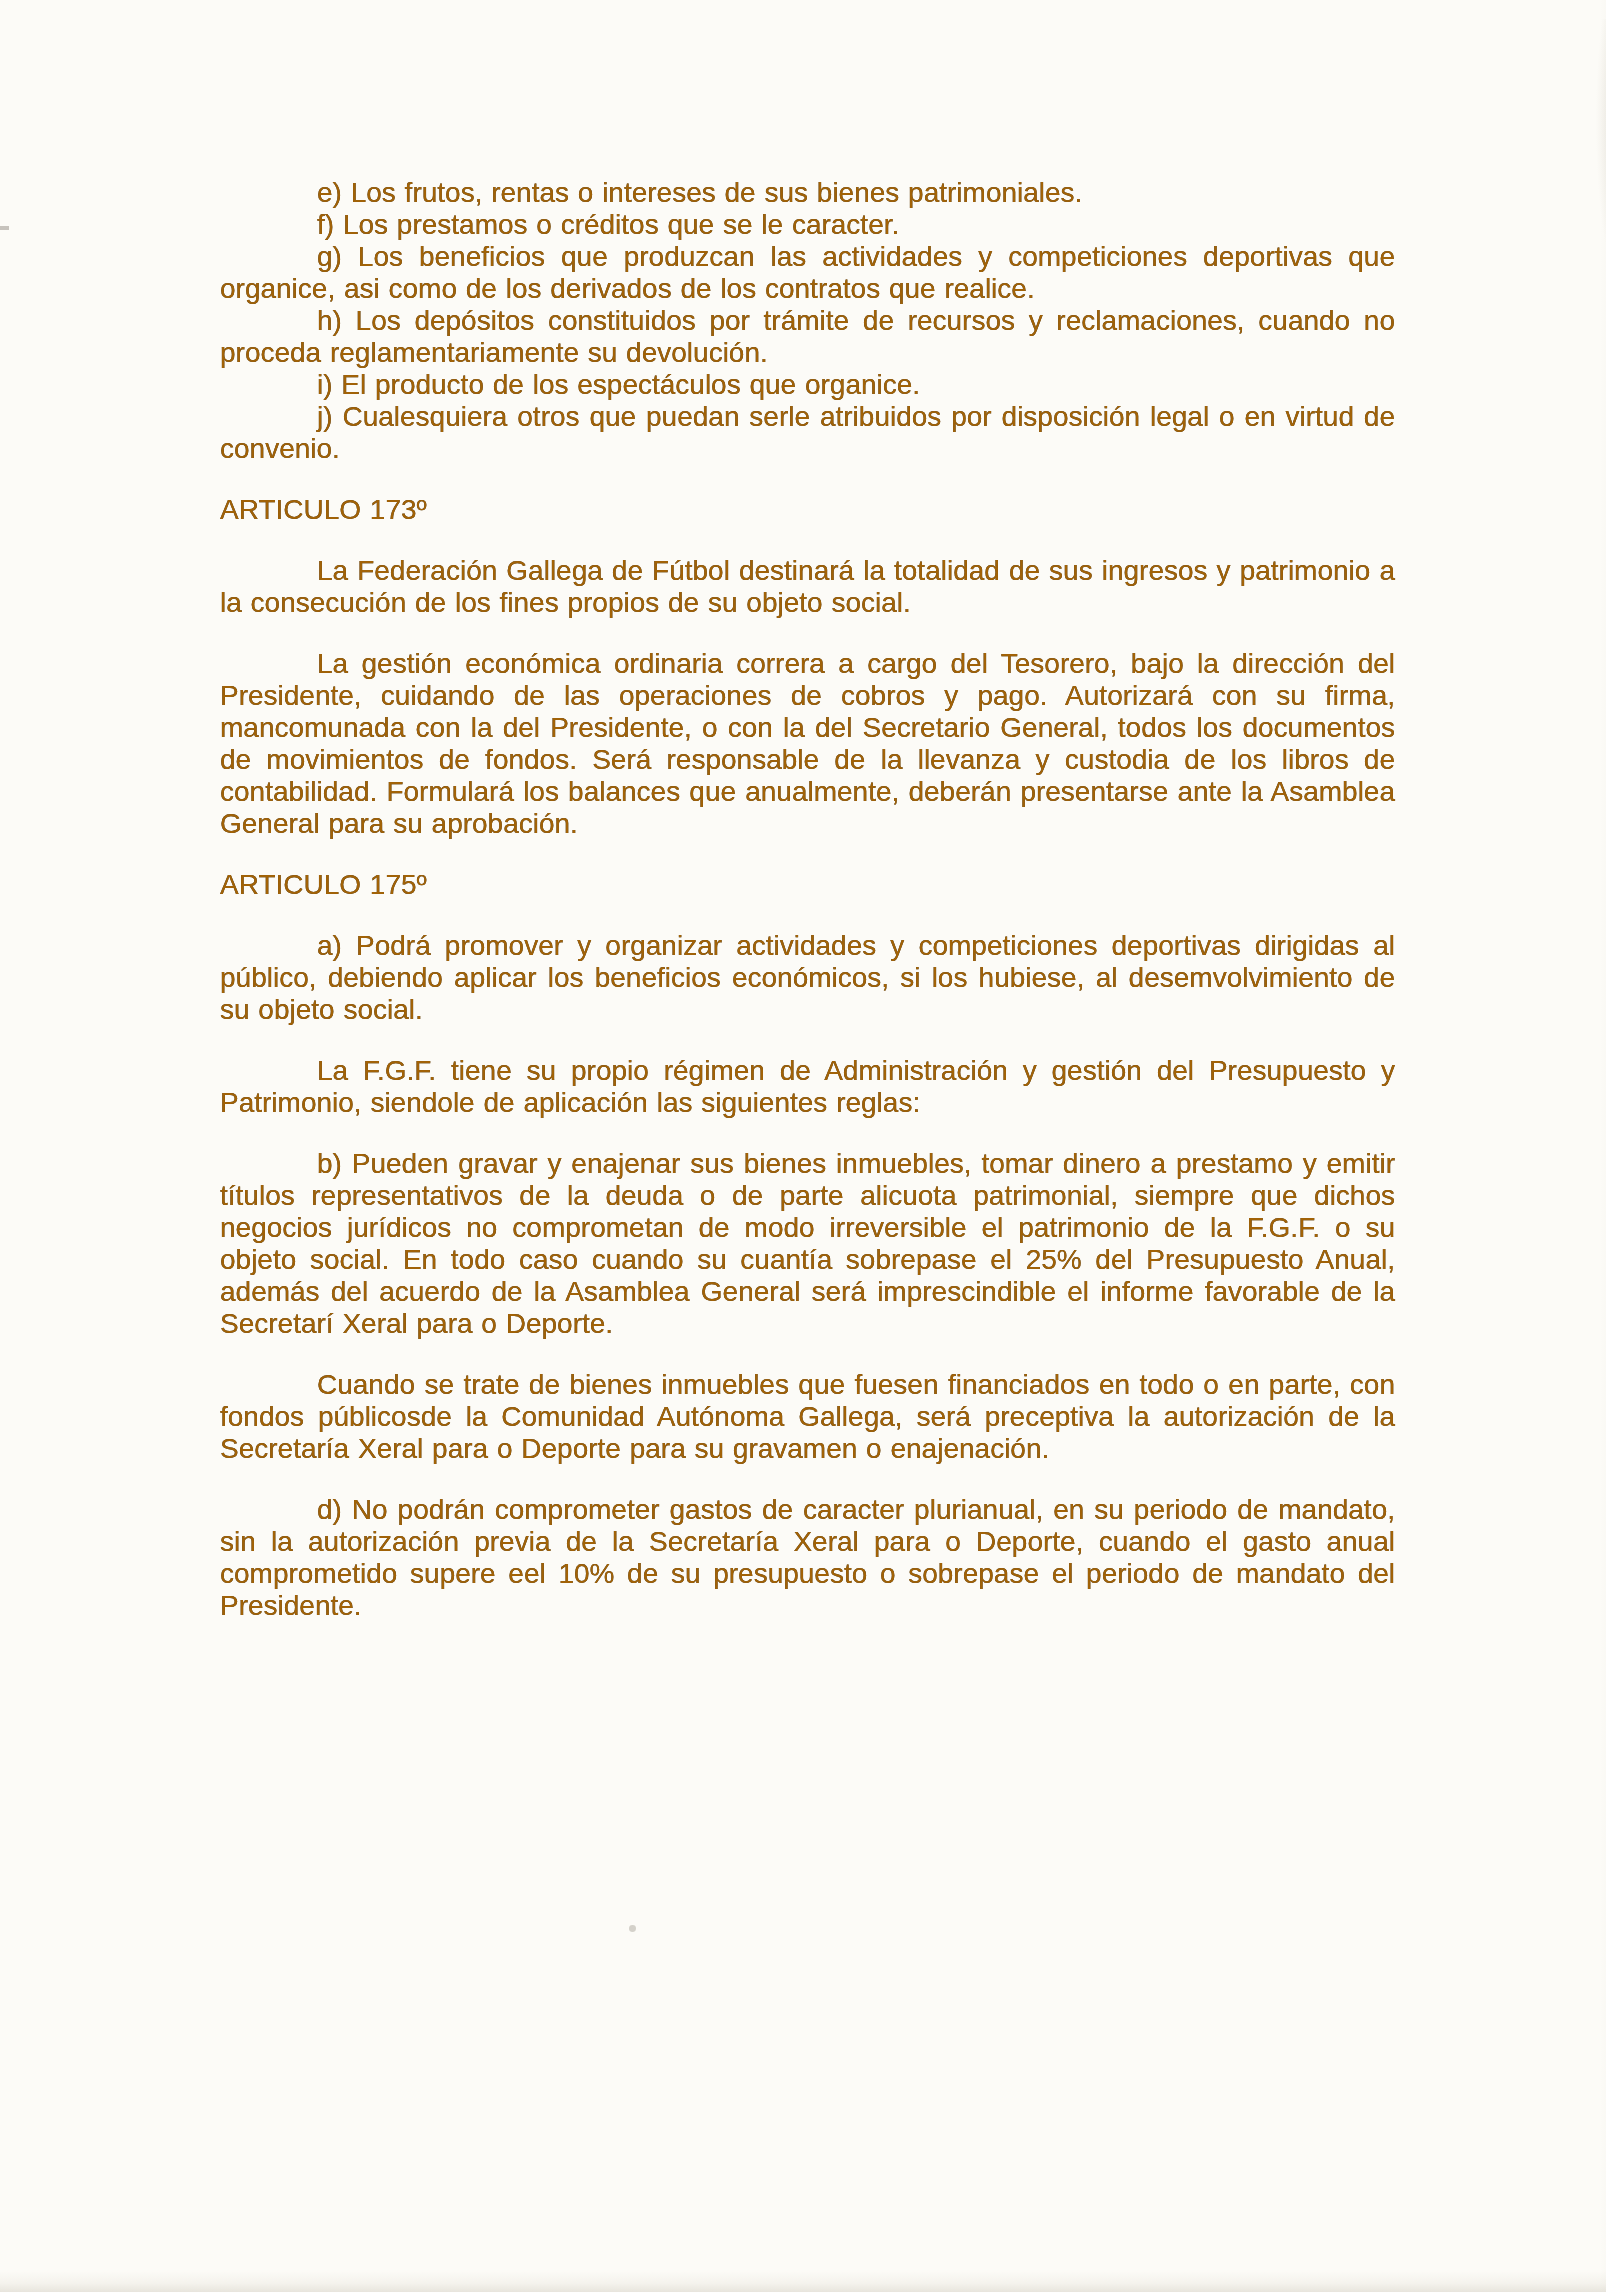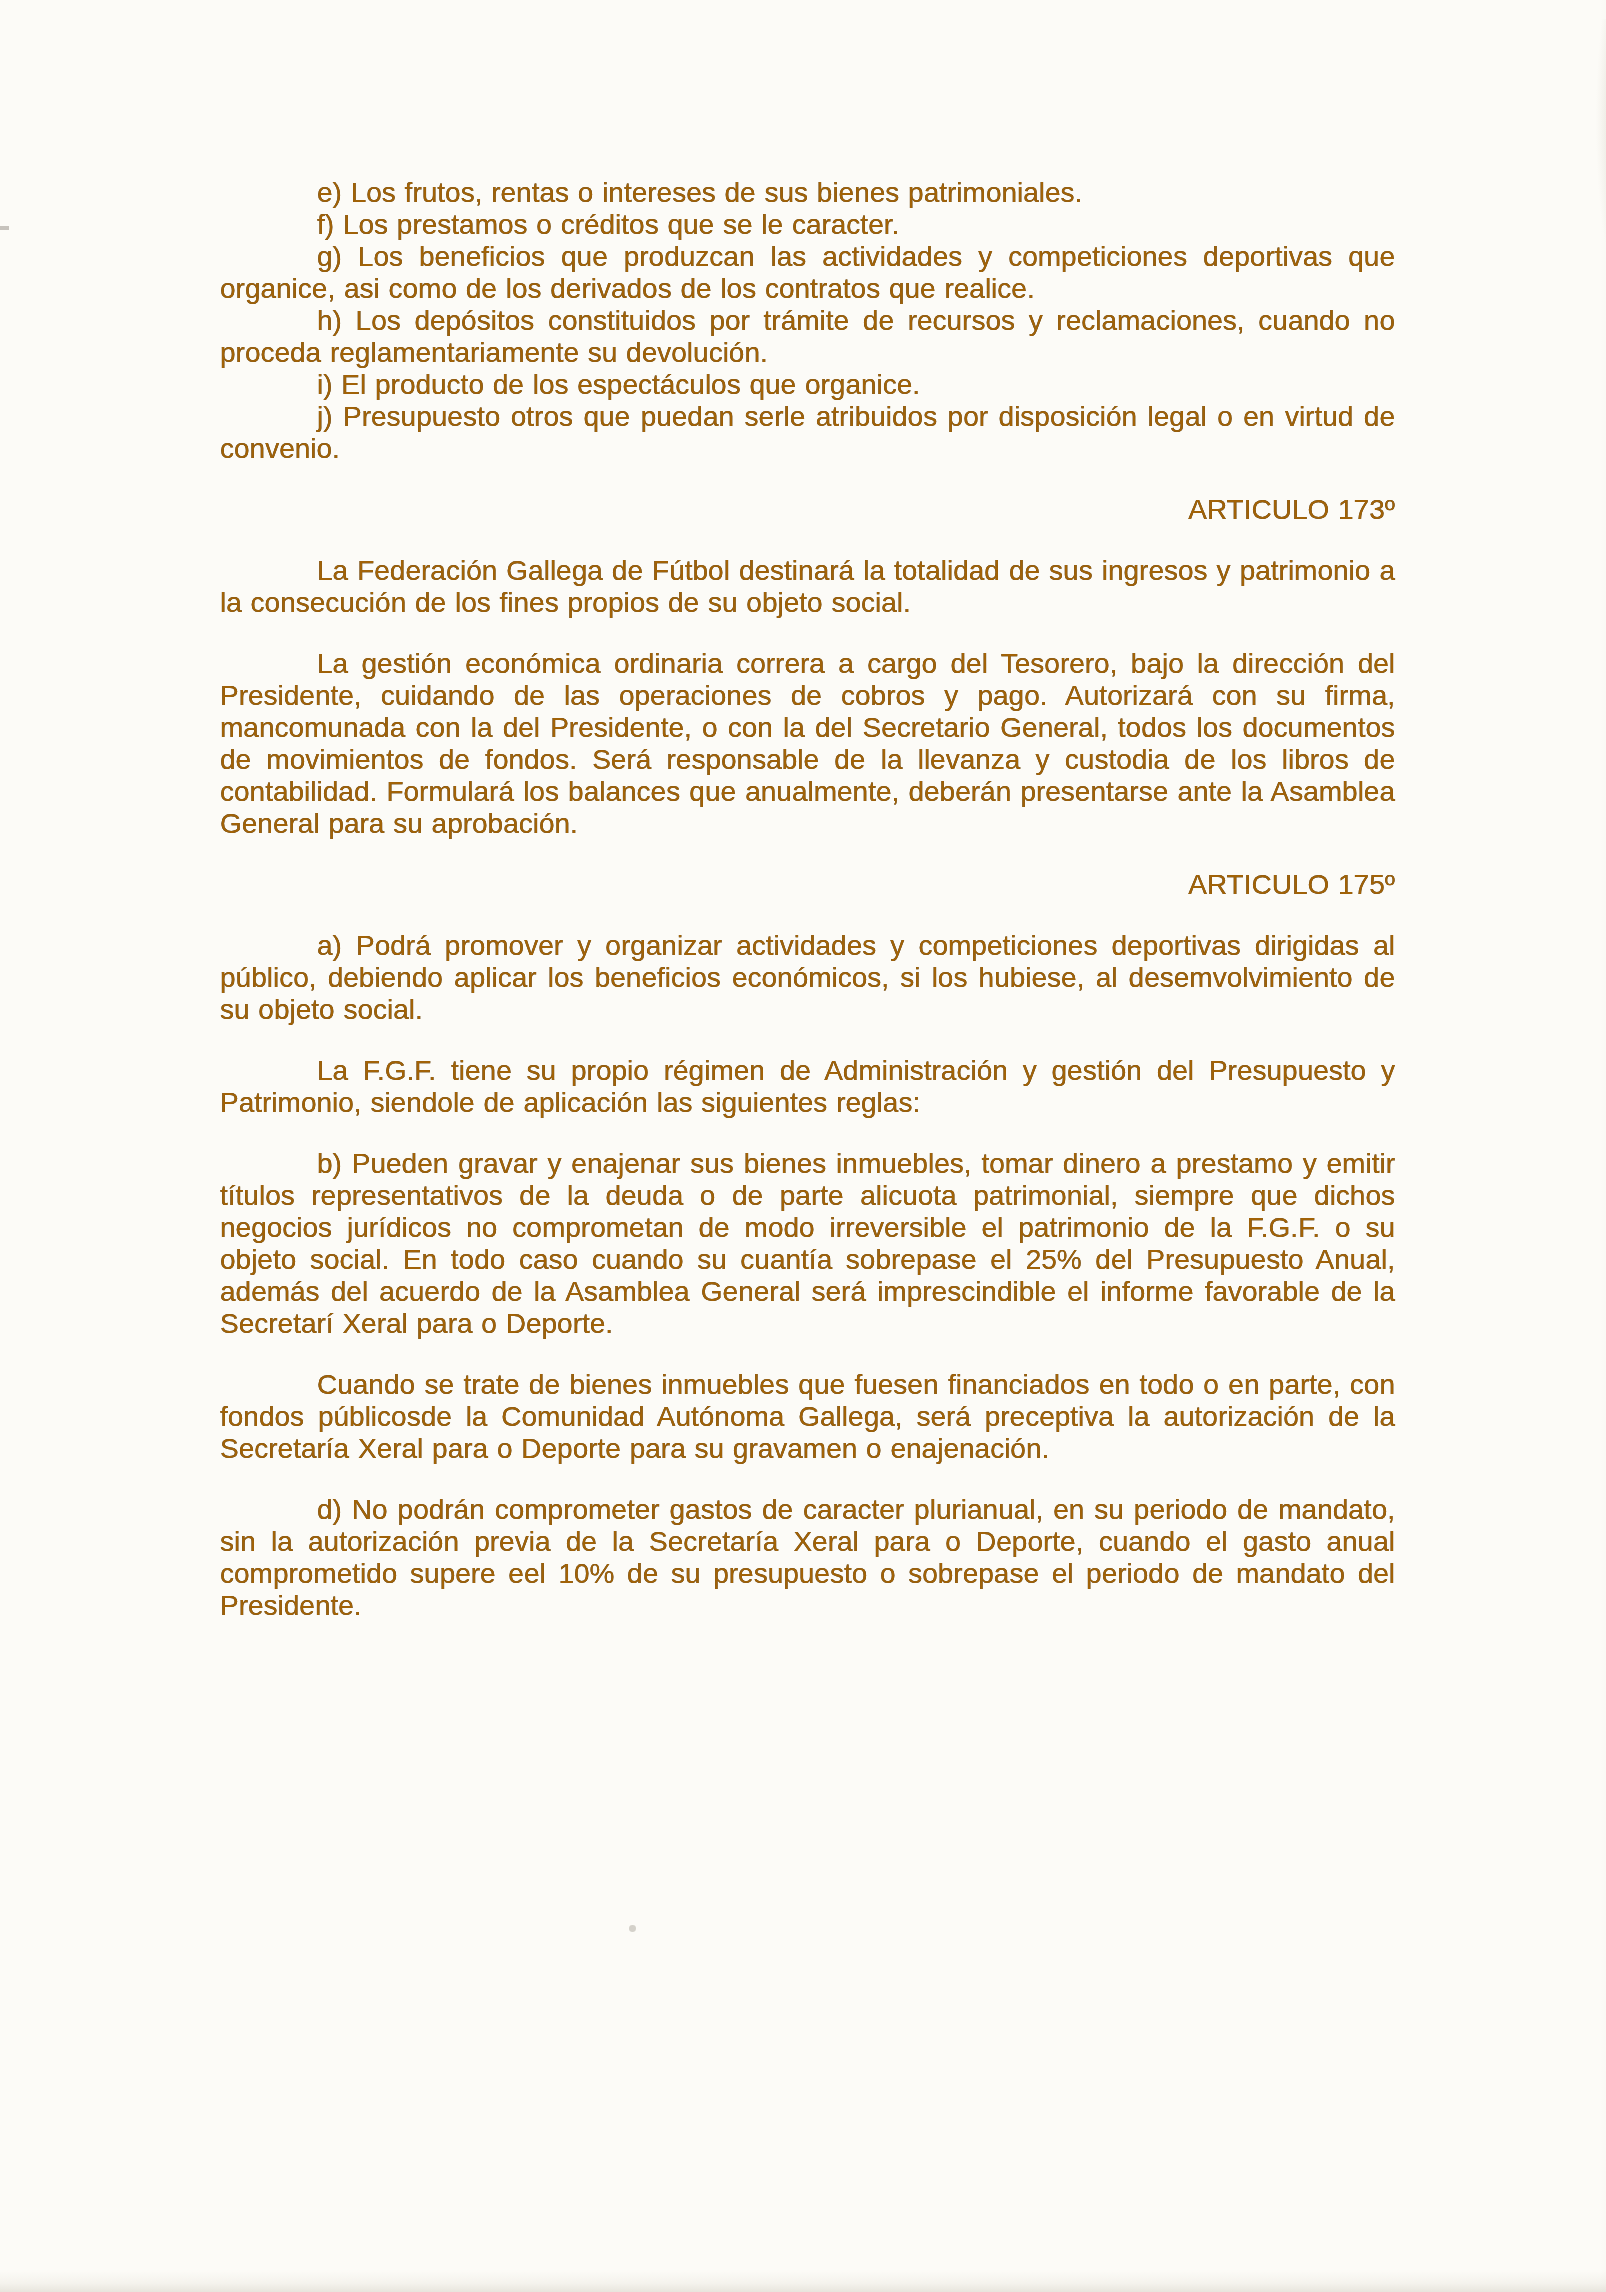--- a/index.html
+++ b/index.html
@@ -31,21 +31,21 @@
     text-indent: 97px;
     text-shadow: 0 0 0.4px rgba(10,10,10,0.85);
     word-spacing: 1px;
   }
   .content p.para,
   .content p.heading {
     margin-top: 29px;
   }
   .content p.heading {
     text-indent: 0;
-    text-align: right;
+    text-align: left;
   }
   
   .edge-right {
     position: absolute;
     top: 0;
     right: 0;
     width: 50px;
     height: 100%;
     background: linear-gradient(to right,
       rgba(172,162,140,0) 0%,
@@ -101,21 +101,21 @@
 
 <div class="page">
 
   <div class="content">
 
     <p class="item">e) Los frutos, rentas o intereses de sus bienes patrimoniales.</p>
     <p class="item">f) Los prestamos o créditos que se le caracter.</p>
     <p class="item">g) Los beneficios que produzcan las actividades y competiciones deportivas que organice, asi como de los derivados de los contratos que realice.</p>
     <p class="item">h) Los depósitos constituidos por trámite de recursos y reclamaciones, cuando no proceda reglamentariamente su devolución.</p>
     <p class="item">i) El producto de los espectáculos que organice.</p>
-    <p class="item">j) Presupuesto otros que puedan serle atribuidos por disposición legal o en virtud de convenio.</p>
+    <p class="item">j) Cualesquiera otros que puedan serle atribuidos por disposición legal o en virtud de convenio.</p>
 
     <p class="heading">ARTICULO 173º</p>
     <p class="para">La Federación Gallega de Fútbol destinará la totalidad de sus ingresos y patrimonio a la consecución de los fines propios de su objeto social.</p>
 
     <p class="para">La gestión económica ordinaria correra a cargo del Tesorero, bajo la dirección del Presidente, cuidando de las operaciones de cobros y pago. Autorizará con su firma, mancomunada con la del Presidente, o con la del Secretario General, todos los documentos de movimientos de fondos. Será responsable de la llevanza y custodia de los libros de contabilidad. Formulará los balances que anualmente, deberán presentarse ante la Asamblea General para su aprobación.</p>
 
     <p class="heading">ARTICULO 175º</p>
     <p class="para">a) Podrá promover y organizar actividades y competiciones deportivas dirigidas al público, debiendo aplicar los beneficios económicos, si los hubiese, al desemvolvimiento de su objeto social.</p>
     <p class="para">La F.G.F. tiene su propio régimen de Administración y gestión del Presupuesto y Patrimonio, siendole de aplicación las siguientes reglas:</p>
     <p class="para">b) Pueden gravar y enajenar sus bienes inmuebles, tomar dinero a prestamo y emitir títulos representativos de la deuda o de parte alicuota patrimonial, siempre que dichos negocios jurídicos no comprometan de modo irreversible el patrimonio de la F.G.F. o su objeto social. En todo caso cuando su cuantía sobrepase el 25% del Presupuesto Anual, además del acuerdo de la Asamblea General será imprescindible el informe favorable de la Secretarí Xeral para o Deporte.</p>

